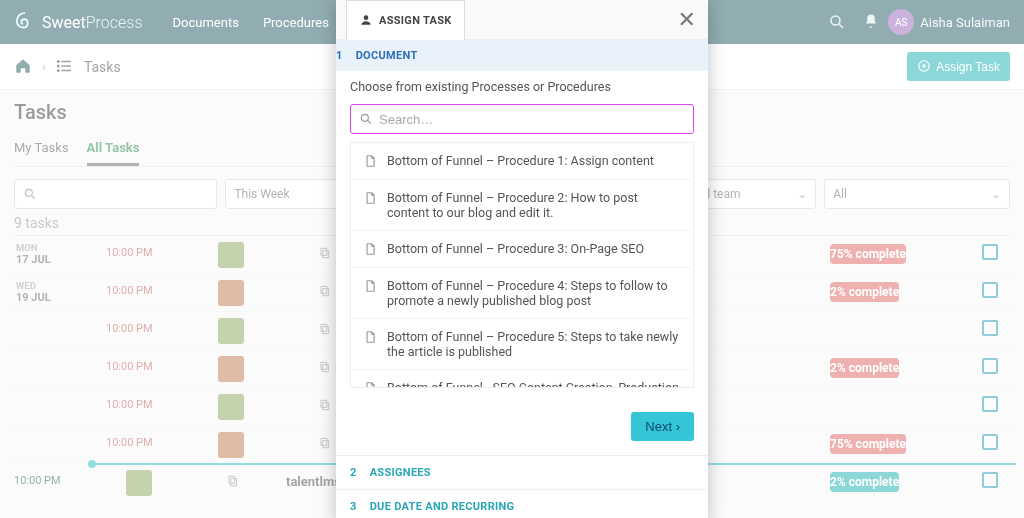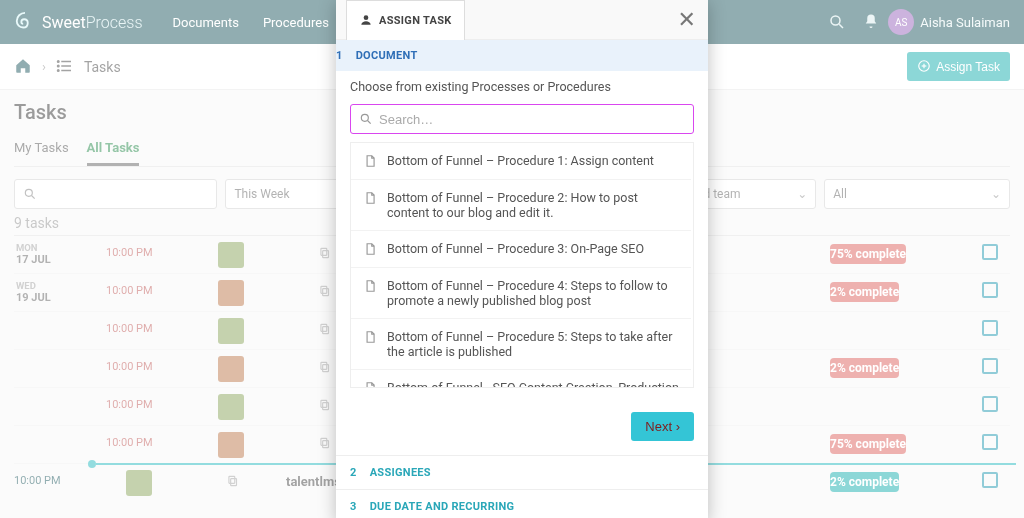--- a/index.html
+++ b/index.html
@@ -79,21 +79,21 @@
 .step-body .hint { font-size: 12.5px; color: #555; margin-bottom: 10px; }
 .searchbox { border: 1px solid #d946ef; border-radius: 3px; height: 30px; display: flex; align-items: center; padding: 0 8px; color: #888; font-size: 13px; margin-bottom: 8px; }
 .searchbox input { border: none; outline: none; flex: 1; font-size: 13px; color: #333; }
 .searchbox input::placeholder { color: #aaa; }
 .doc-scroll { border: 1px solid #eee; height: 246px; overflow-y: auto; padding-right: 2px; }
 .doc-item { display: flex; gap: 10px; padding: 10px 12px; font-size: 12.5px; color: #555; border-bottom: 1px solid #f2f2f2; cursor: pointer; }
 .doc-item .dicon { color: #999; flex-shrink: 0; margin-top: 1px; }
 .doc-scroll::-webkit-scrollbar { width: 8px; }
 .doc-scroll::-webkit-scrollbar-thumb { background: #c9c9c9; border-radius: 4px; }
 .modal .next-row { text-align: right; padding: 10px 14px 14px; }
-.next-btn { background: #34c5d6; color: #7f1d1d; border: none; border-radius: 3px; padding: 7px 14px; font-size: 13px; cursor: pointer; }
+.next-btn { background: #34c5d6; color: #0c4a6e; border: none; border-radius: 3px; padding: 7px 14px; font-size: 13px; cursor: pointer; }
 .step-collapsed { color: #2aa7b8; font-size: 11px; font-weight: 700; padding: 10px 14px; border-top: 1px solid #eee; letter-spacing: .3px; }
 .step-collapsed .num { margin-right: 10px; }
 
 
 .svg { width: 14px; height: 14px; display: inline-block; vertical-align: -2px; }
 .svg.lg { width: 18px; height: 18px; }
 </style>
 </head>
 <body>
 
@@ -336,21 +336,21 @@
               <path d="M7 3h8l4 4v14H7z"></path>
               <path d="M15 3v4h4"></path>
             </svg></span>
           <span>Bottom of Funnel – Procedure 4: Steps to follow to promote a newly published blog post</span>
         </div>
         <div class="doc-item">
           <span class="dicon"><svg class="svg" viewBox="0 0 24 24" fill="none" stroke="#999" stroke-width="2">
               <path d="M7 3h8l4 4v14H7z"></path>
               <path d="M15 3v4h4"></path>
             </svg></span>
-          <span>Bottom of Funnel – Procedure 5: Steps to take after the article is published</span>
+          <span>Bottom of Funnel – Procedure 5: Steps to take newly the article is published</span>
         </div>
         <div class="doc-item">
           <span class="dicon"><svg class="svg" viewBox="0 0 24 24" fill="none" stroke="#999" stroke-width="2">
               <path d="M7 3h8l4 4v14H7z"></path>
               <path d="M15 3v4h4"></path>
             </svg></span>
           <span>Bottom of Funnel - SEO Content Creation, Production</span>
         </div>
       </div>
   </div>

